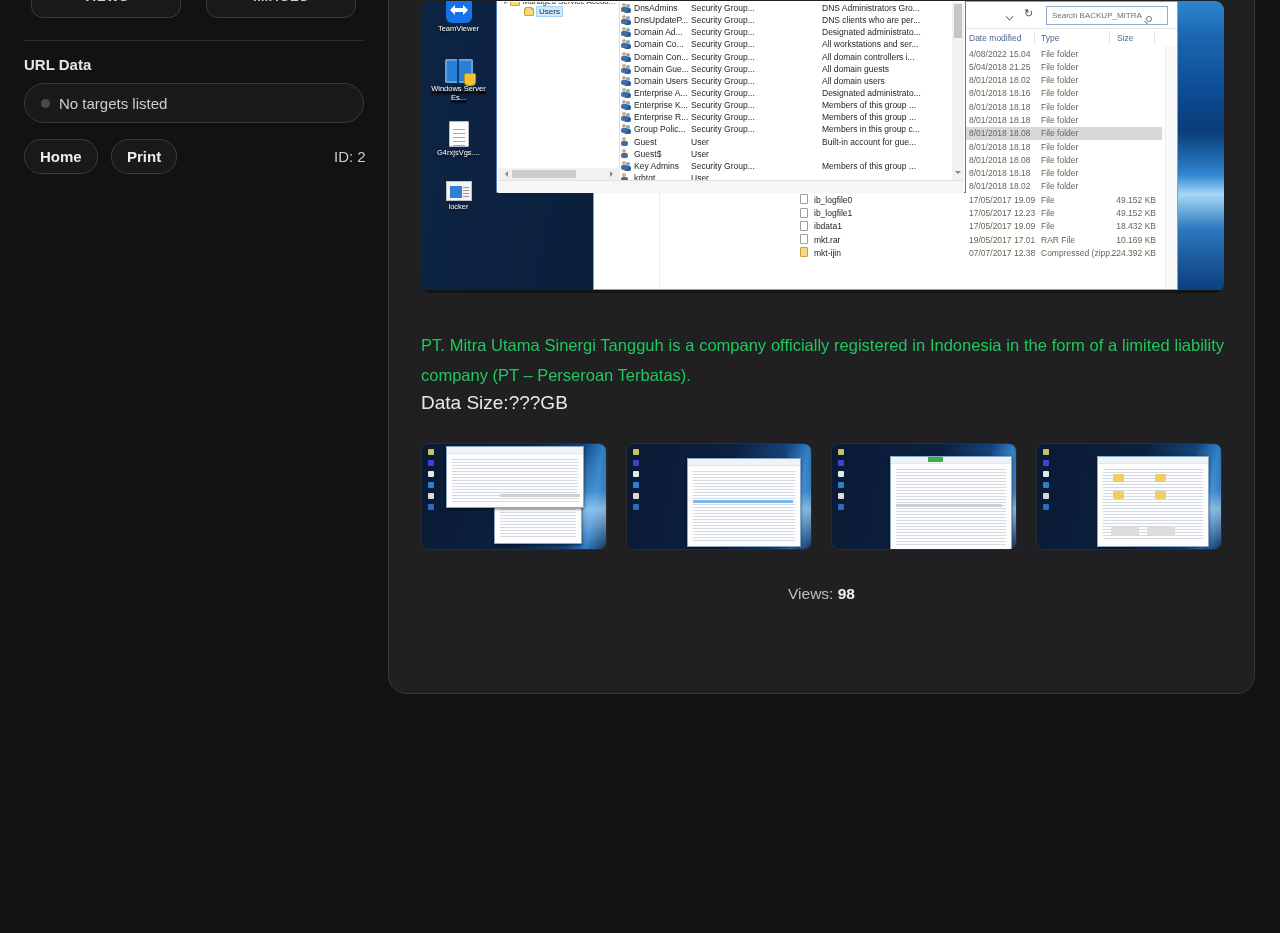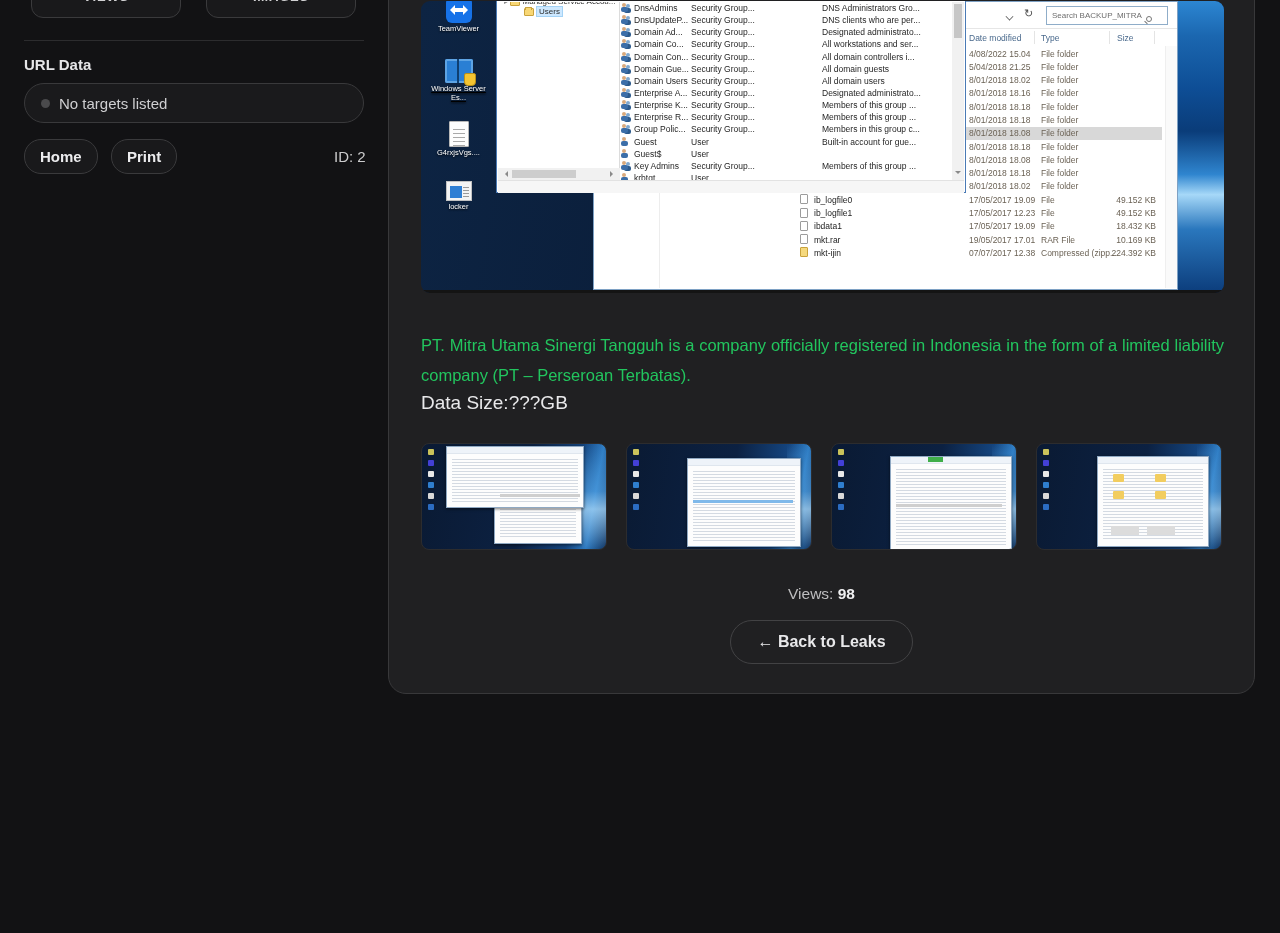--- a/index.html
+++ b/index.html
@@ -453,16 +453,13 @@
       <div class="t-win" style="left:60px;top:12px;width:112px;height:91px"></div>
       <i class="folders" style="left:76px;top:30px"></i>
       <i class="tiles" style="left:74px;top:82px"></i>
     </div>
   </div>
 
   <div class="views-line">
     <span>Views:</span>
     <b>98</b>
   </div>
-  <div class="back-wrap">
-    <button class="back-btn">← Back to Leaks</button>
-  </div>
 </div>
 
 </body></html>

